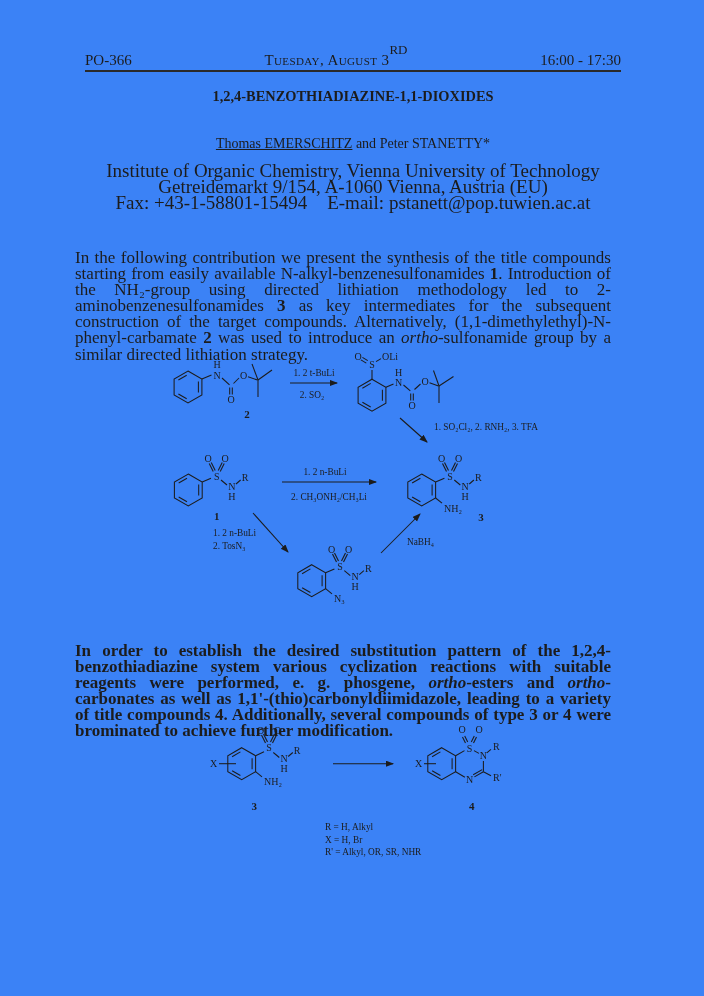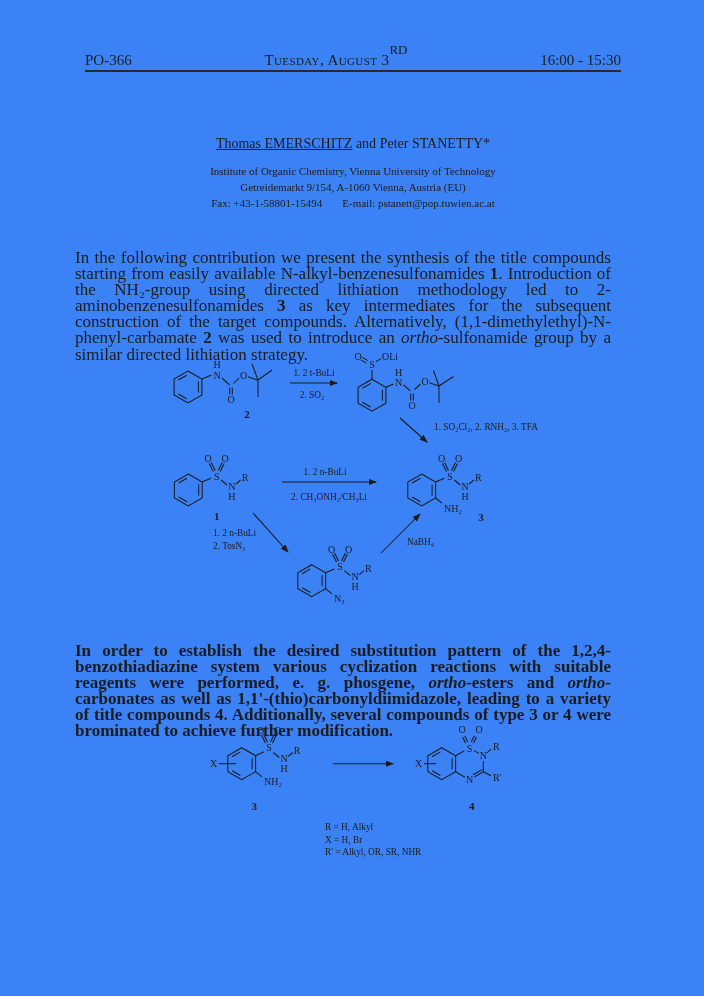--- a/index.html
+++ b/index.html
@@ -7,21 +7,21 @@
         font-family:"Liberation Serif","DejaVu Serif",serif;color:#1c1c1c;overflow:hidden;margin:0 auto;}
   .hdr{position:absolute;left:85px;width:536px;top:47px;display:flex;justify-content:space-between;
        align-items:baseline;font-size:15px;}
   .sc{font-variant:small-caps;letter-spacing:.4px;margin-top:32px;}
   sup.ord{font-size:13px;position:relative;top:-5px;letter-spacing:0;}
   .rule{position:absolute;left:85px;width:536px;top:70px;height:2px;background:#2a2a2a;}
   .title{position:absolute;left:85px;width:536px;top:88px;text-align:center;font-weight:bold;
          font-size:14.4px;line-height:16.5px;}
   .authors{position:absolute;left:85px;width:536px;top:136px;text-align:center;font-size:14px;}
   .ul{text-decoration:underline;}
-  .affil{position:absolute;left:85px;width:536px;top:163px;text-align:center;font-size:11px;line-height:16.2px;}
+  .affil{position:absolute;left:85px;width:536px;top:163px;text-align:center;font-size:19px;line-height:16.2px;}
   .affil .gap{margin-left:20px;}
   .para{position:absolute;left:75px;width:536px;text-align:justify;font-size:17px;line-height:16.1px;}
   #para1{top:233px;}
   #para2{top:626px;font-weight:bold;}
   svg{position:absolute;}
   #s1{left:85px;top:340px;}
   #s2{left:170px;top:722px;}
   svg line{stroke:#1c1c1c;stroke-width:1.05;}
   svg path.bd{fill:none;stroke:#1c1c1c;stroke-width:1.05;}
   svg text{font-family:"Liberation Serif","DejaVu Serif",serif;font-size:10px;fill:#1c1c1c;text-anchor:middle;}
@@ -30,25 +30,26 @@
   svg text.st{text-anchor:start;}
 </style>
 </head>
 <body>
 
 <div class="page">
 
   <div class="hdr">
     <span>PO-366</span>
     <span><span class="sc">Tuesday, August 3</span><sup class="ord">RD</sup></span>
-    <span>16:00 - 15:30</span>
+    <span>16:00 - 17:30</span>
   </div>
   <div class="rule"></div>
 
   <div class="title">
+    <div>1,2,4-BENZOTHIADIAZINE-1,1-DIOXIDES</div>
   </div>
 
   <div class="authors"><span class="ul">Thomas EMERSCHITZ</span><span> and </span><span>Peter STANETTY*</span></div>
 
   <div class="affil">
     <div>Institute of Organic Chemistry, Vienna University of Technology</div>
     <div>Getreidemarkt 9/154, A-1060 Vienna, Austria (EU)</div>
     <div><span>Fax: +43-1-58801-15494</span><span class="gap">E-mail: pstanett@pop.tuwien.ac.at</span></div>
   </div>
 

